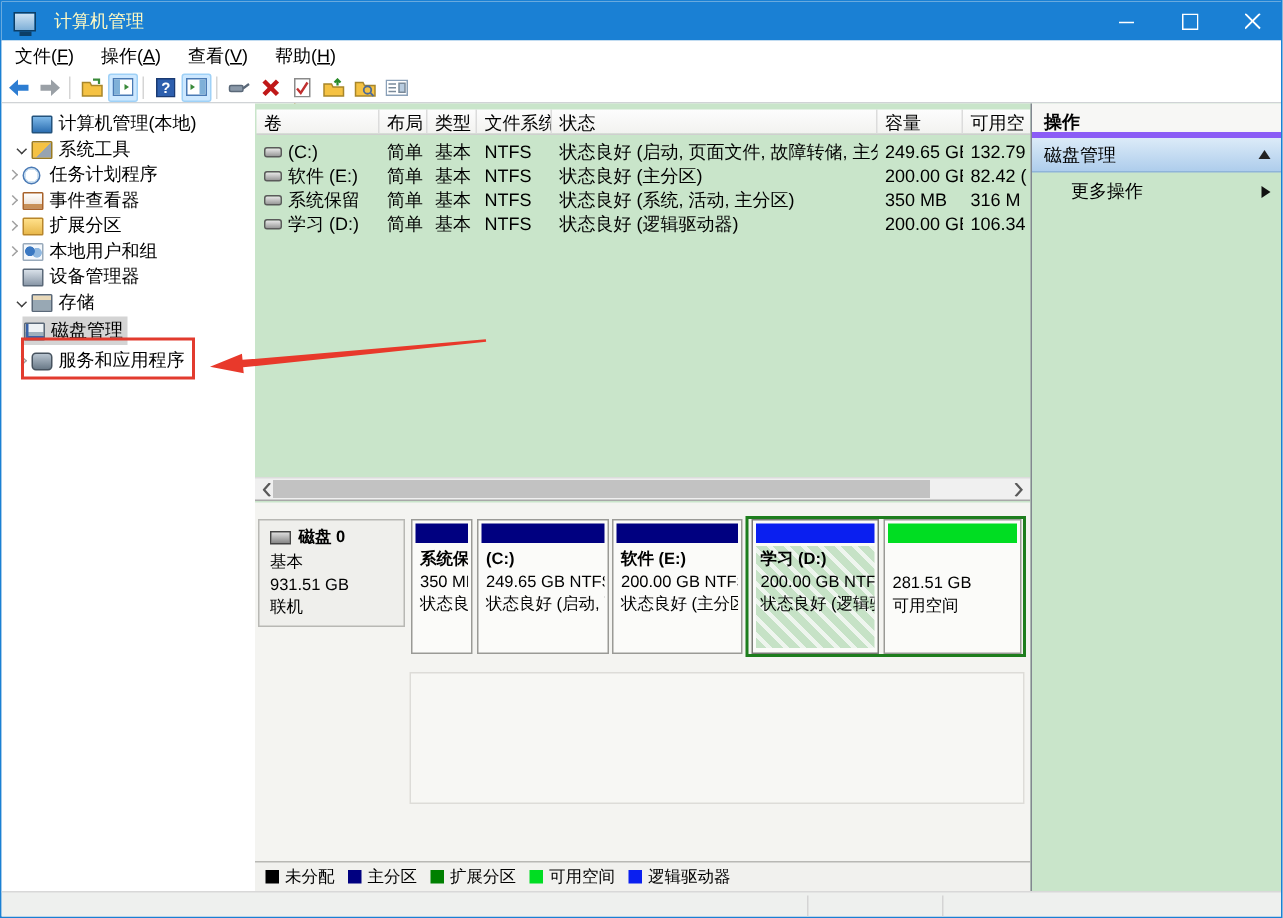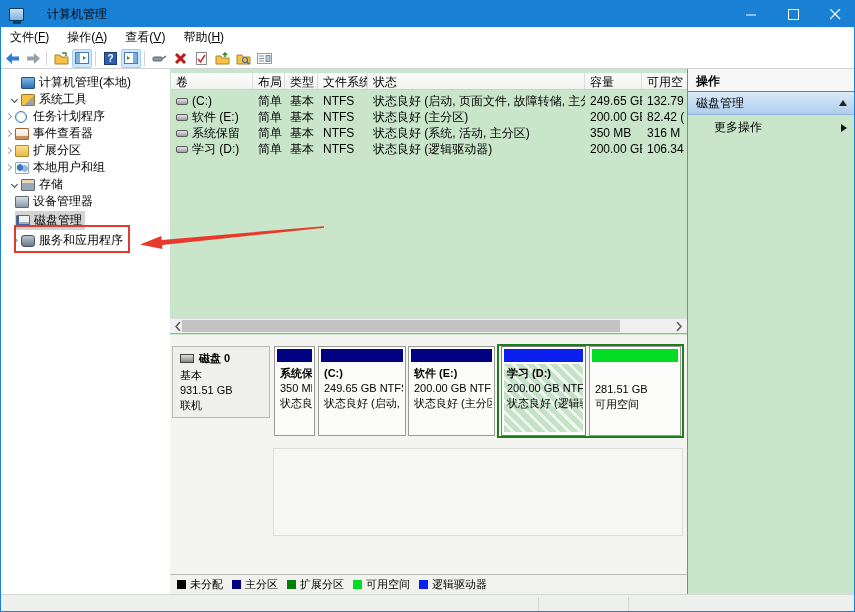--- a/index.html
+++ b/index.html
@@ -4,21 +4,21 @@
 <style>
   * { margin:0; padding:0; box-sizing:border-box; }
   html,body { width:855px; height:612px; }
   body { font-family:"Liberation Sans","DejaVu Sans",sans-serif; font-size:12px; color:#000; }
   .win { position:relative; width:855px; height:612px; background:#f0f0f0; overflow:hidden; border:1px solid #1a80d4; }
 
   
   .titlebar { position:absolute; left:0; top:0; width:855px; height:26px; background:#1a80d4; display:flex; align-items:center; }
   .title-icon { width:15px; height:13px; margin-left:8px; background:linear-gradient(#cfe3f3,#7fb0d8); border:1px solid #0c3e66; position:relative; }
   .title-icon:after { content:""; position:absolute; left:3px; bottom:-4px; width:8px; height:3px; background:#0c3e66; }
-  .title-text { color:#000000; margin-left:23px; font-size:12px; }
+  .title-text { color:#fef9c3; margin-left:12px; font-size:12px; }
   .win-controls { position:absolute; right:0; top:0; height:26px; display:flex; }
   .wbtn { width:42px; height:26px; display:flex; align-items:center; justify-content:center; }
   .wbtn svg { display:block; }
 
   
   .menubar { position:absolute; left:0; top:26px; width:855px; height:21px; background:#fff; display:flex; align-items:center; }
   .menu-item { padding:0 9px; height:21px; line-height:21px; }
   .menu-item u { text-decoration:underline; }
 
   
@@ -77,21 +77,21 @@
   .hatch { background:repeating-linear-gradient(45deg,#c6e2c6 0,#c6e2c6 5px,#eef5ee 5px,#eef5ee 8px); }
   .extframe { position:absolute; top:9px; height:94px; border:2px solid #1d7d1d; }
 
   
   .legend { position:absolute; left:0; top:505px; width:517px; height:20px; background:#f1f1ee; border-top:1px solid #b8b8b4; display:flex; align-items:center; padding-left:7px; gap:9px; font-size:11px; }
   .litem { display:flex; align-items:center; gap:4px; white-space:nowrap; }
   .lsq { width:9px; height:9px; display:inline-block; }
 
   
   .actions { position:absolute; left:686px; top:68px; width:169px; height:525px; background:#c9e5ca; border-left:1px solid #828790; }
-  .act-header { height:23px; background:#f7f7f5; border-bottom:1px solid #8b5cf6; font-weight:bold; padding:4px 0 0 8px; }
+  .act-header { height:23px; background:#f7f7f5; border-bottom:4px solid #8b5cf6; font-weight:bold; padding:4px 0 0 8px; }
   .act-bar { height:23px; background:linear-gradient(#dcebf8,#aecdec); border-bottom:1px solid #8fb4d9; display:flex; align-items:center; padding-left:8px; position:relative; }
   .tri-up { position:absolute; right:9px; width:0; height:0; border-left:4px solid transparent; border-right:4px solid transparent; border-bottom:6px solid #222; }
   .act-more { height:25px; display:flex; align-items:center; padding-left:26px; position:relative; }
   .tri-right { position:absolute; right:9px; width:0; height:0; border-top:4px solid transparent; border-bottom:4px solid transparent; border-left:6px solid #111; }
 
   
   .statusbar { position:absolute; left:0; top:593px; width:855px; height:19px; background:#eef0ee; border-top:1px solid #d8d8d8; }
   .sb-sep { position:absolute; top:2px; width:1px; height:15px; background:#d4d4d4; }
 
   
@@ -249,31 +249,31 @@
         <span class="ticon i-share"></span>
         <span>扩展分区</span>
       </div>
     <div class="trow lvl2">
         <span class="chev">
           <span class="chev-r"></span>
         </span>
         <span class="ticon i-users"></span>
         <span>本地用户和组</span>
       </div>
-    <div class="trow lvl1">
-        <span class="chev">
-          <span class="chev-d"></span>
-        </span>
-        <span class="ticon i-storage"></span>
-        <span>存储</span>
-      </div>
     <div class="trow lvl2">
         <span class="chev"></span>
         <span class="ticon i-device"></span>
         <span>设备管理器</span>
+      </div>
+    <div class="trow lvl1">
+        <span class="chev">
+          <span class="chev-d"></span>
+        </span>
+        <span class="ticon i-storage"></span>
+        <span>存储</span>
       </div>
     <div class="trow lvl2" style="margin-top:2px;">
         <span class="chev"></span>
         <span class="sel-wrap">
           <span class="ticon i-disk"></span>
           <span>磁盘管理</span>
         </span>
       </div>
     <div class="trow lvl1" style="margin-top:3px;">
         <span class="chev">

